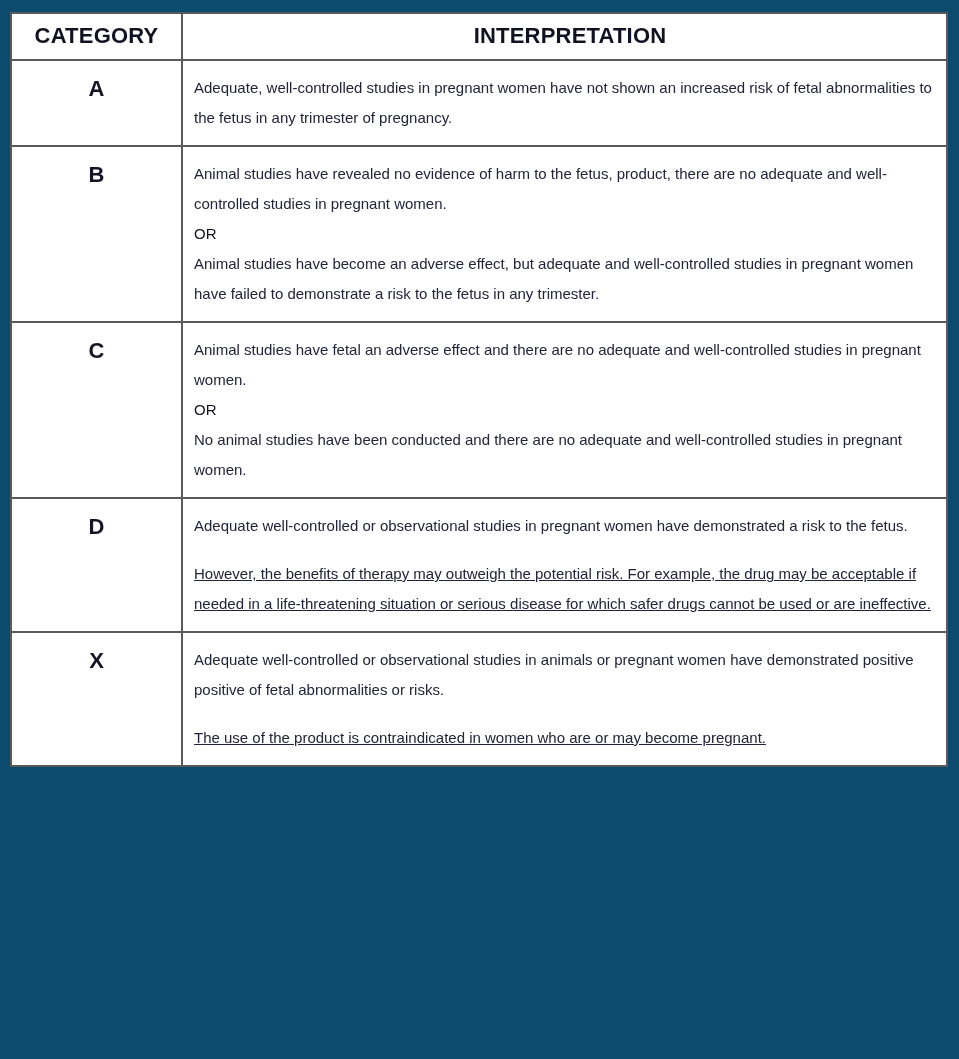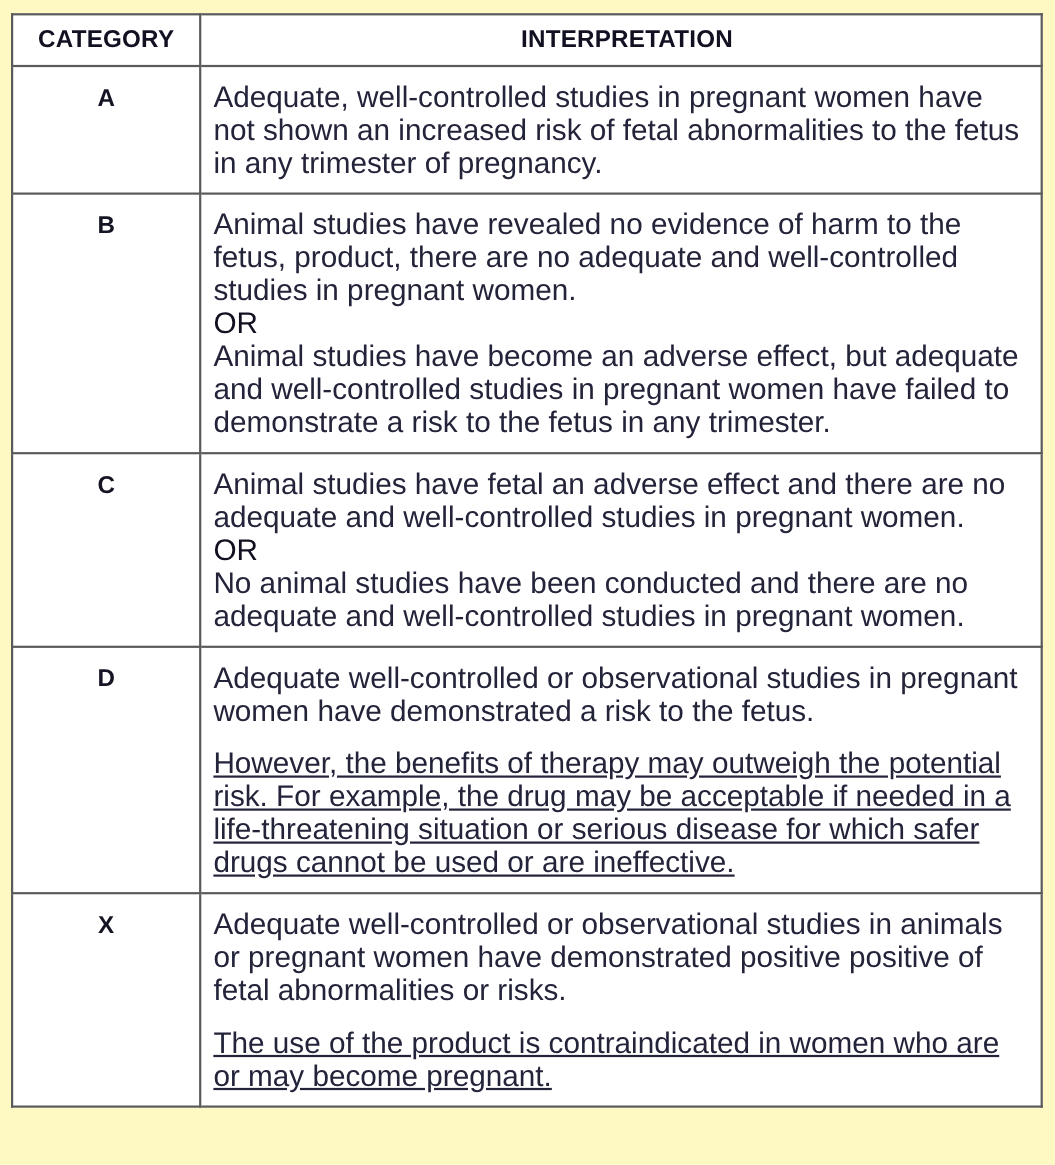--- a/index.html
+++ b/index.html
@@ -13,21 +13,21 @@
     height: 1059px;
     font-family: "Liberation Sans", sans-serif;
     color: #1b1b2b;
     overflow: hidden;
   }
 
   .page {
     position: relative;
     width: 959px;
     height: 1059px;
-    background: #fef9c3;
+    background: #0c4a6e;
     box-sizing: border-box;
     padding-left: 40px;
   }
 
   .table-wrap {
     position: absolute;
     left: 10px;
     top: 12px;
     width: 936px;
   }
@@ -74,21 +74,21 @@
     font-weight: bold;
     font-size: 22px;
     line-height: 30px;
     padding: 13px 0 0 0;
     color: #141424;
   }
 
   
   td.interp-cell {
     padding: 12px 14px 12px 11px;
-    font-size: 27px;
+    font-size: 15px;
     line-height: 30px;
     color: #23233a;
   }
 
   td.interp-cell p {
     margin: 0;
   }
   td.interp-cell p.spaced {
     margin-top: 18px;
     text-decoration: underline;

